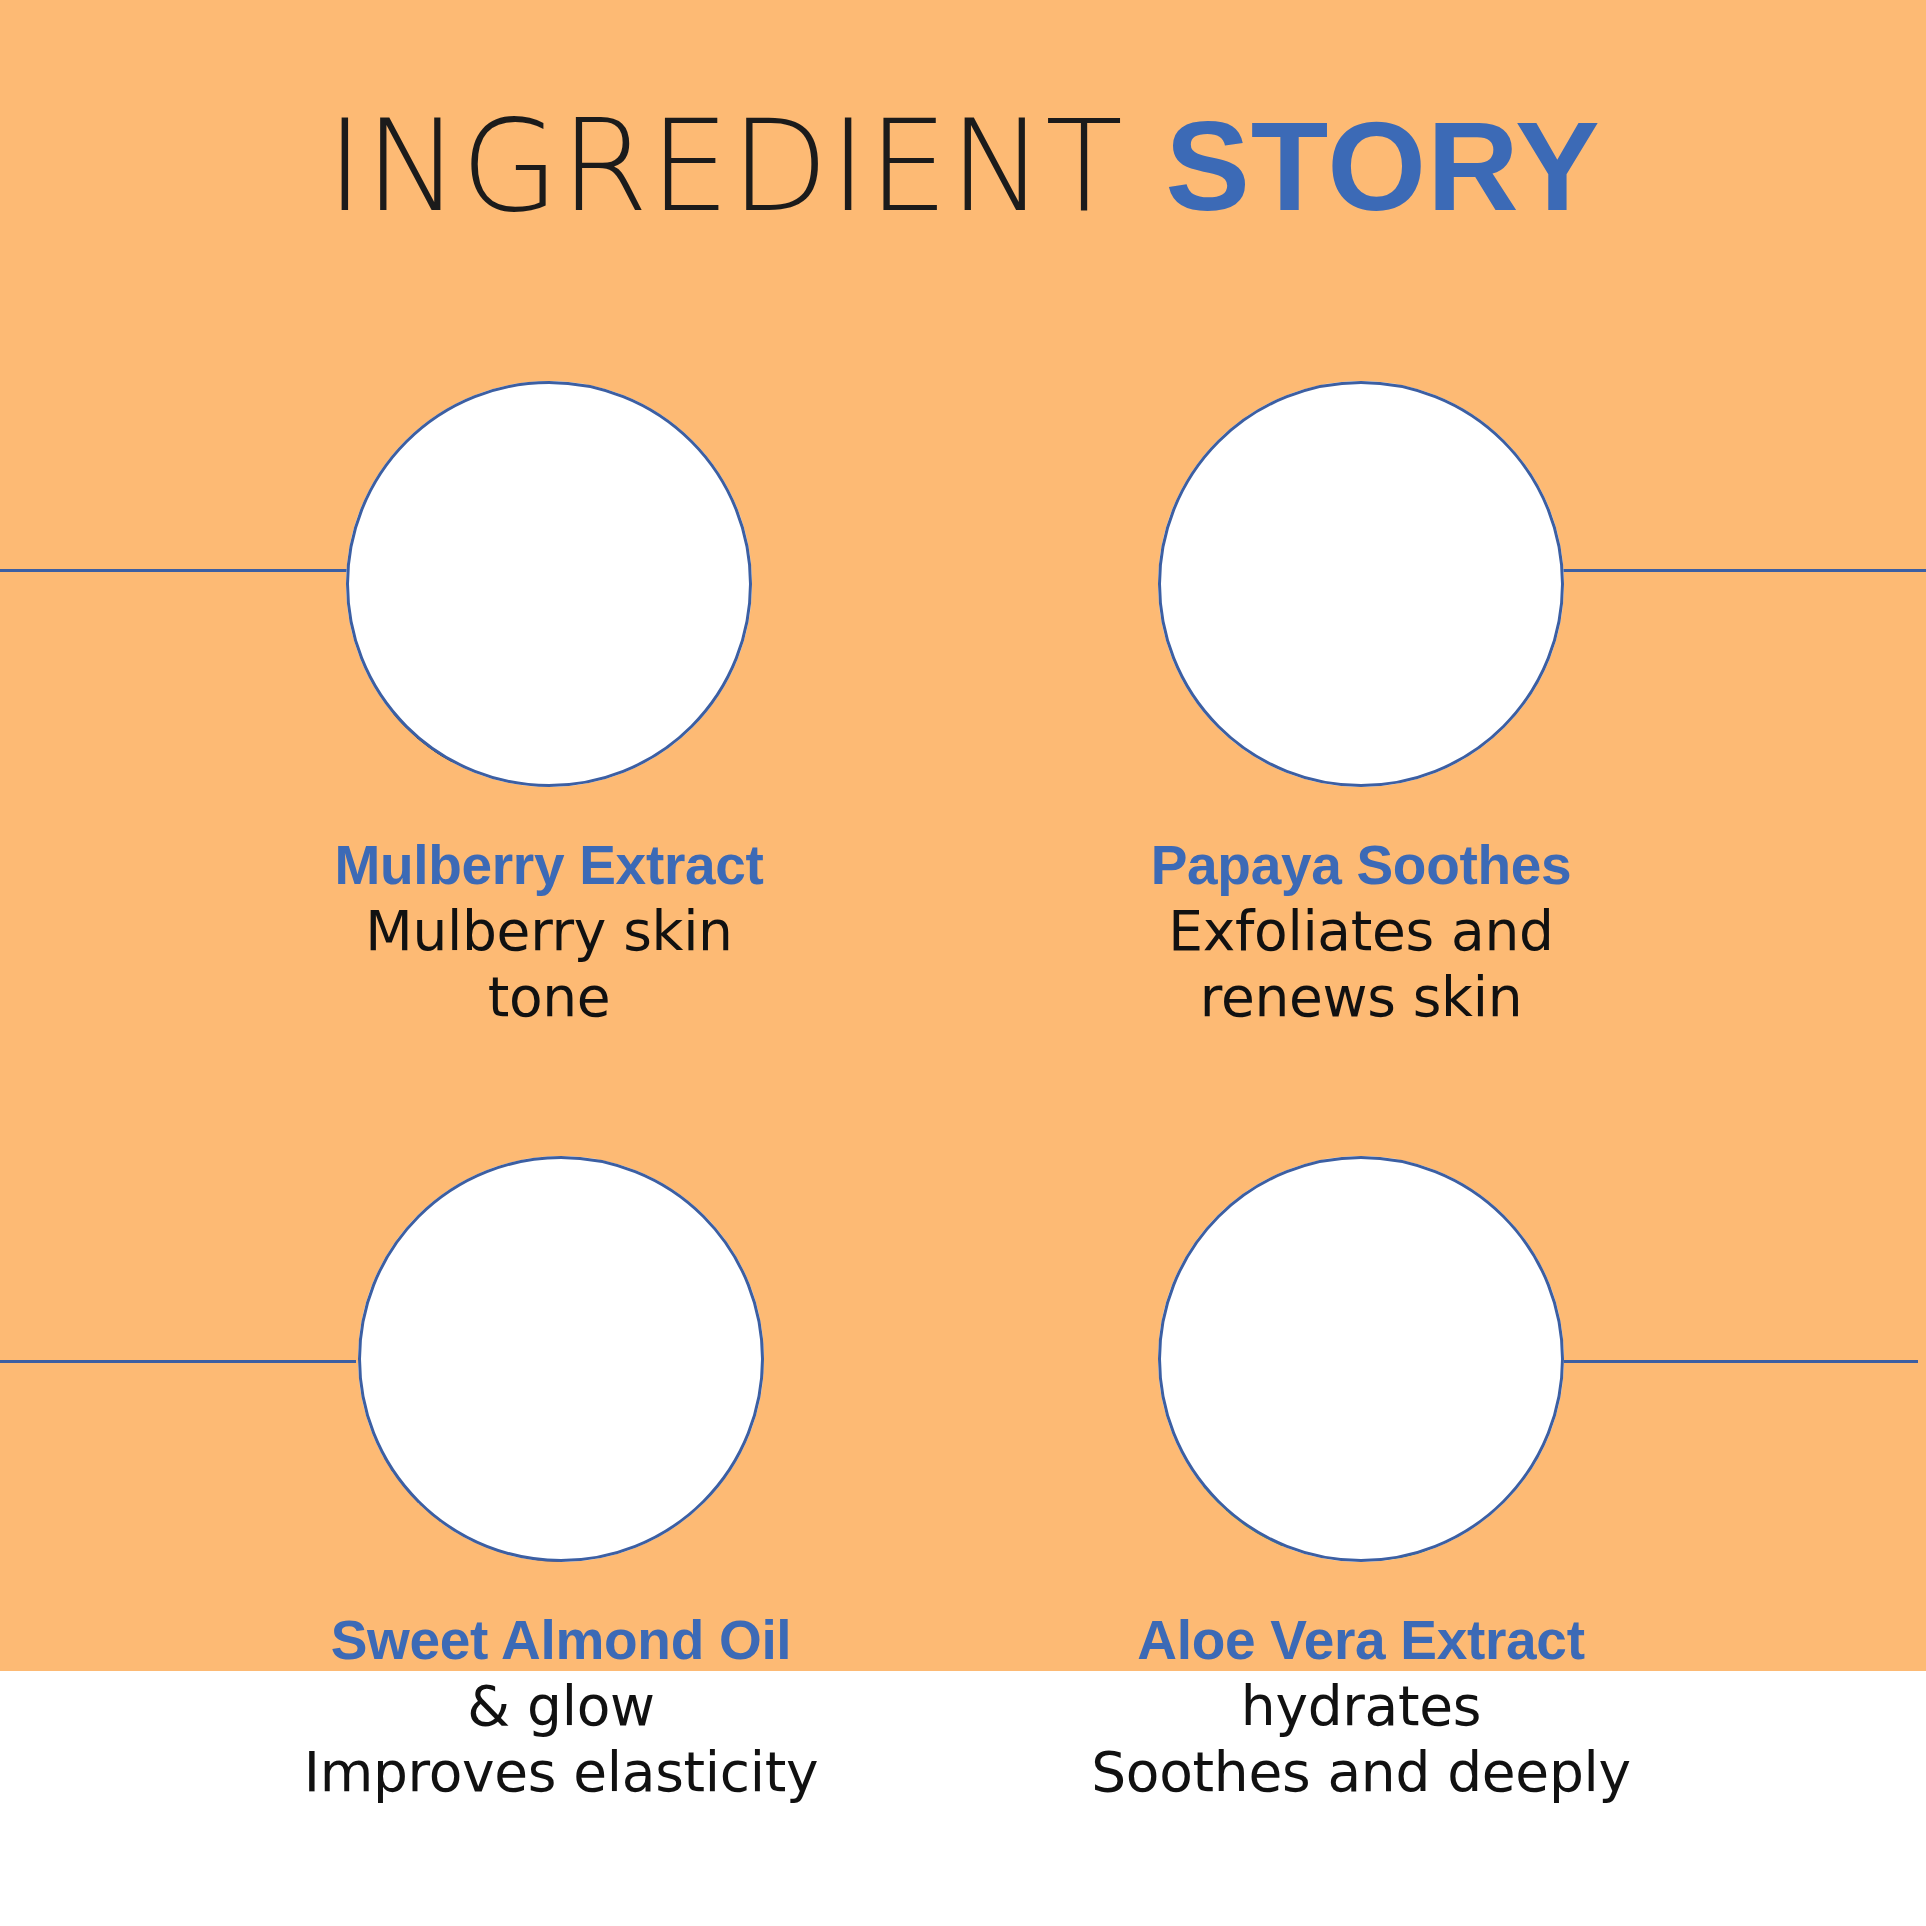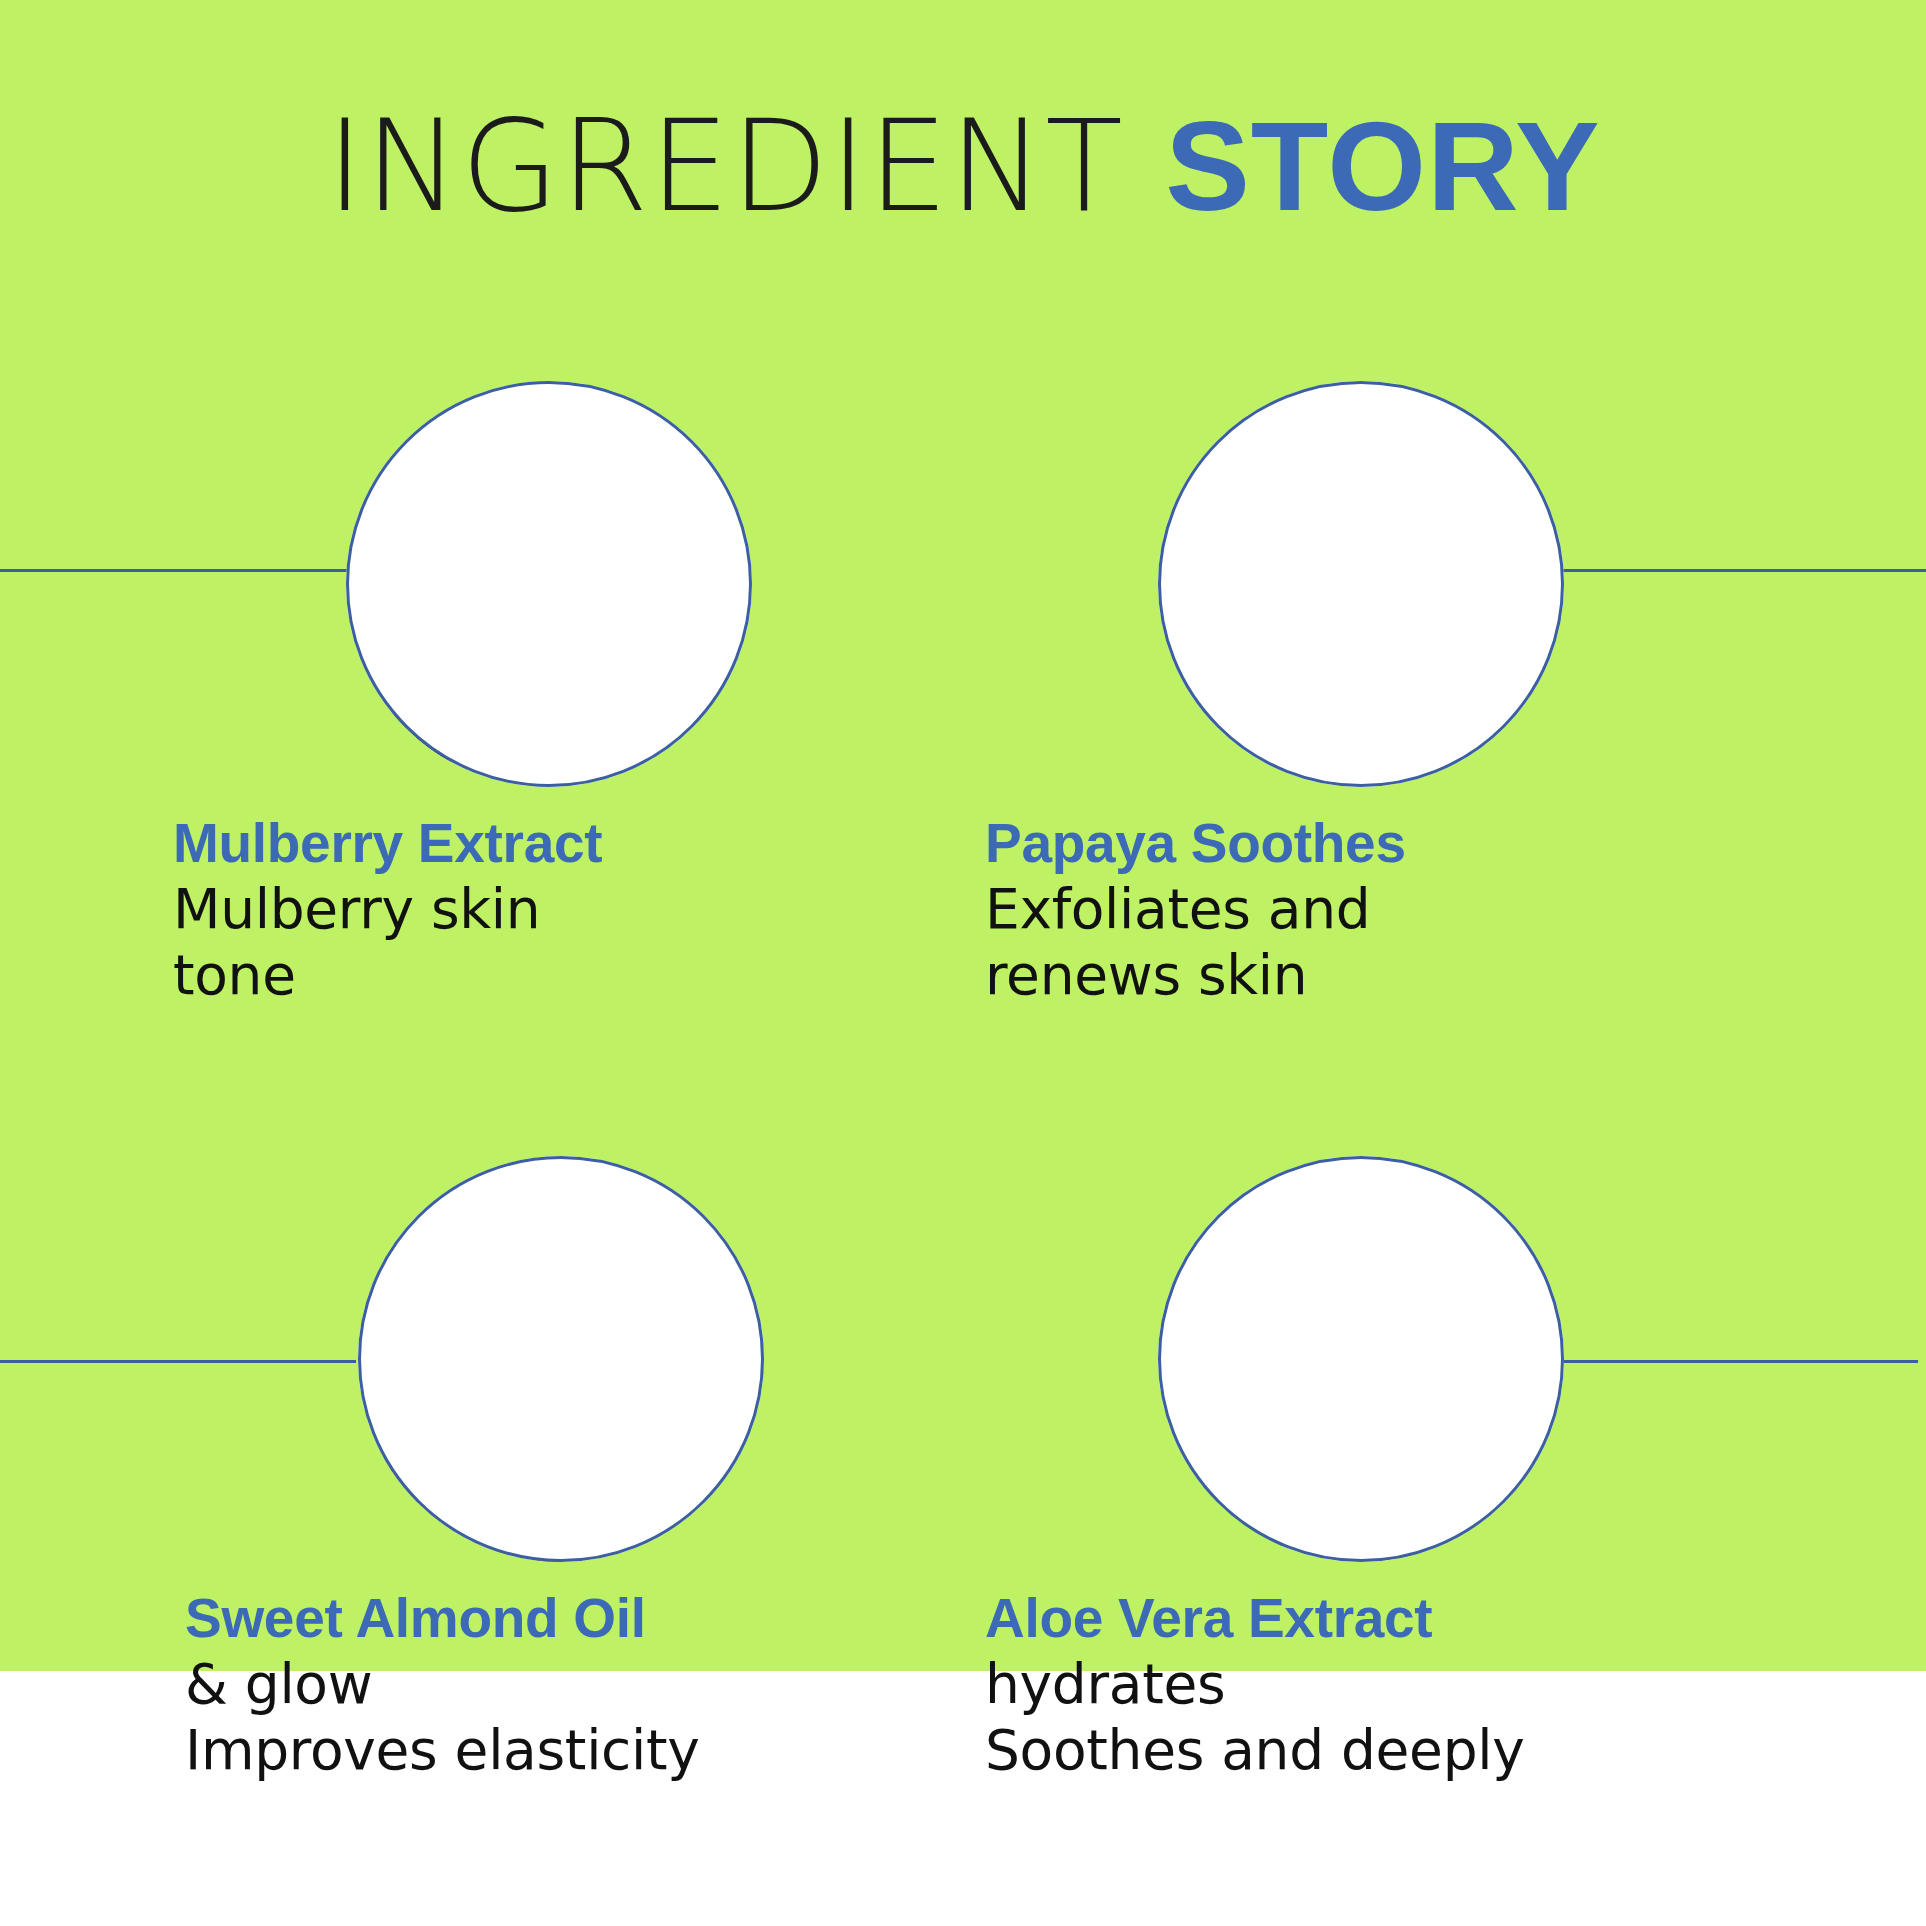--- a/index.html
+++ b/index.html
@@ -7,21 +7,21 @@
     width: 1927px;
     height: 1927px;
     background: #ffffff;
     font-family: "Liberation Sans", sans-serif;
     overflow: hidden;
   }
   #page {
     position: relative;
     width: 1927px;
     height: 1671px;
-    background: #bef264;
+    background: #fdba74;
   }
 
   
   .title {
     position: absolute;
     left: 0; top: 103px;
     width: 1927px;
     text-align: center;
     white-space: nowrap;
     line-height: 1;
@@ -77,21 +77,21 @@
     background: #ffffff;
   }
   .art {
     position: absolute;
     inset: 0;
     border-radius: 50%;
     overflow: hidden;
   }
   .art > svg { display: block; width: 406px; height: 406px; }
 
-  .caption { margin-top: 24px; }
+  .caption { margin-top: 46px; text-align: center; }
   .ing-name {
     font-size: 55px;
     font-weight: 700;
     color: #3c6ab6;
     line-height: 1.18;
     letter-spacing: -0.3px;
   }
   .ing-desc {
     font-size: 55px;
     font-weight: 400;

